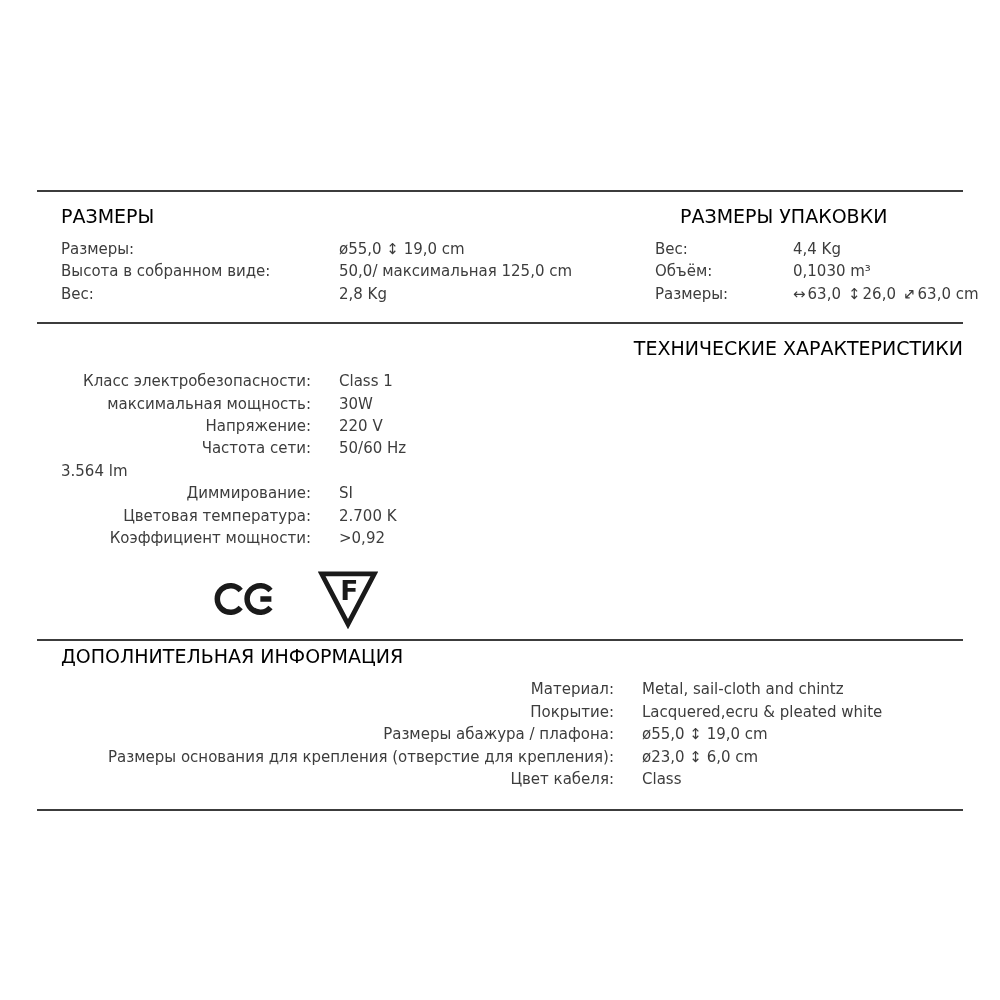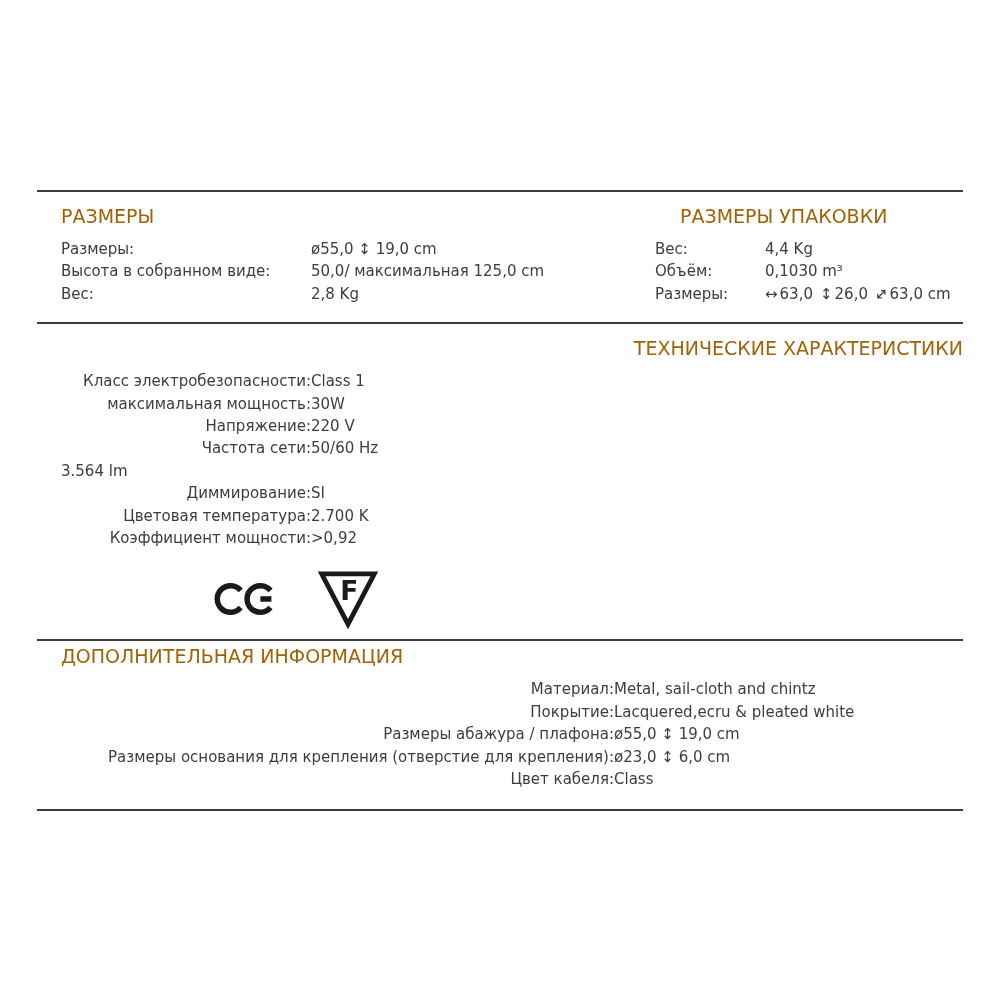--- a/index.html
+++ b/index.html
@@ -21,27 +21,28 @@
     margin: 0;
   }
   .sec {
     padding: 12px 0 17px 24px;
   }
   .sec-title {
     font-size: 19px;
     line-height: 24px;
     font-weight: 400;
     margin: 0 0 10px 0;
-    color: #a16207;
+    color: #000000;
   }
   .rows { font-size: 15px; }
   .row {
     display: flex;
     line-height: 22.4px;
     white-space: nowrap;
+    gap: 28px;
   }
   .lbl { width: 250px; flex-shrink: 0; }
   .lbl-sm { width: 110px; flex-shrink: 0; }
   .lbl-lg { width: 553px; flex-shrink: 0; text-align: right; }
   .val { }
   
   .cols { display: flex; }
   .col-left { width: 560px; }
   .col-right { margin-left: auto; width: 308px; }
   .col-right .sec-title { margin-bottom: 10px; margin-left: 25px; }

